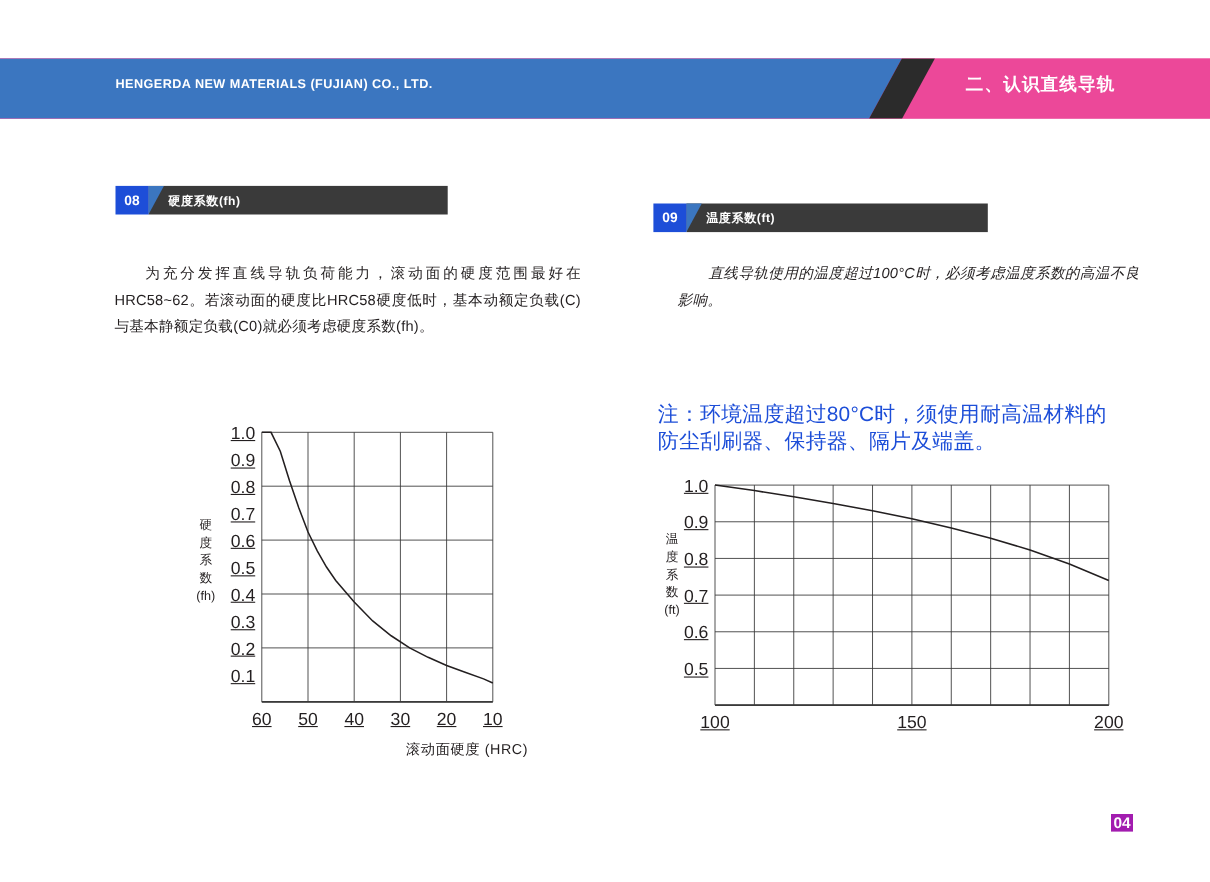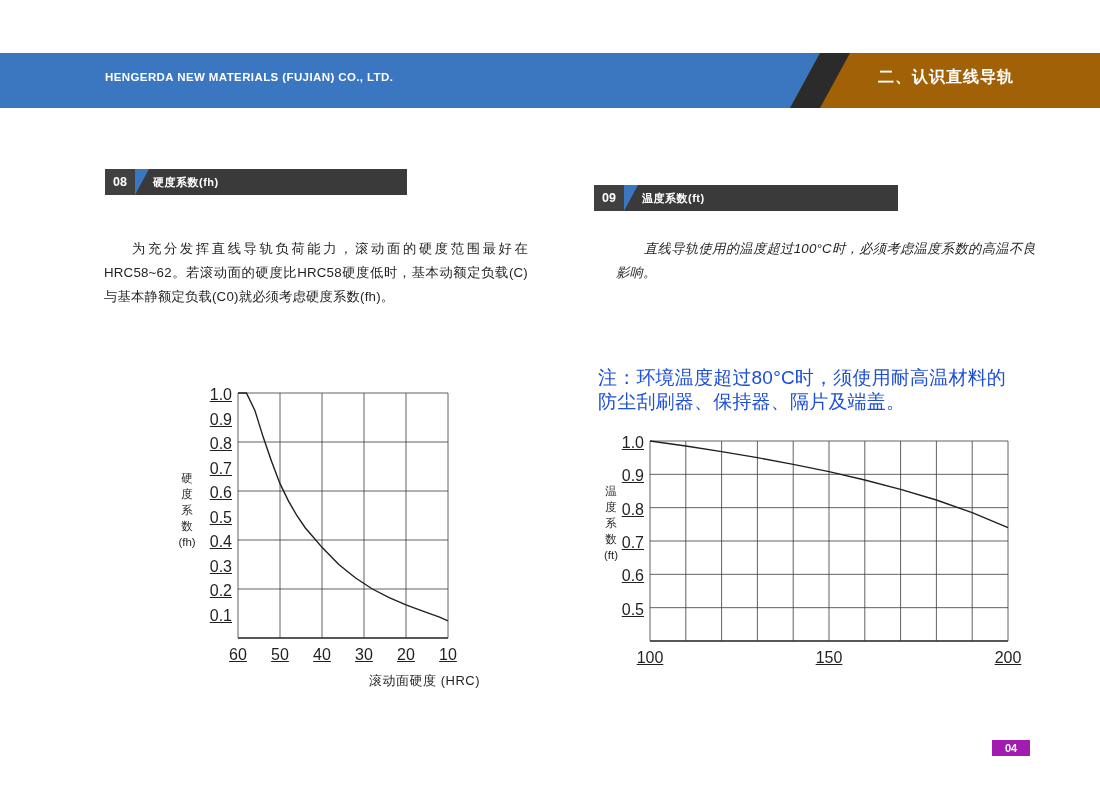--- a/index.html
+++ b/index.html
@@ -16,21 +16,21 @@
     position: relative;
   }
 
   
   .header {
     position: absolute;
     left: 0;
     top: 53px;
     width: 1100px;
     height: 55px;
-    background: #a16207;
+    background: #ec4899;
   }
   .header-blue {
     position: absolute;
     left: 0;
     top: 0;
     width: 820px;
     height: 55px;
     background: #3b76c0;
     clip-path: polygon(0 0, 820px 0, 790px 55px, 0 55px);
   }
@@ -66,21 +66,21 @@
   .section-bar {
     position: absolute;
     height: 26px;
   }
   .section-bar .num {
     position: absolute;
     left: 0;
     top: 0;
     width: 30px;
     height: 26px;
-    background: #404040;
+    background: #1d4ed8;
     color: #ffffff;
     font-size: 12.5px;
     font-weight: bold;
     display: flex;
     align-items: center;
     justify-content: center;
   }
   .section-bar .bar-body {
     position: absolute;
     left: 30px;
@@ -164,25 +164,25 @@
     text-decoration: underline;
   }
   .tick-y { text-align: right; }
   .tick-x { text-align: center; }
 
   
   .page-num {
     position: absolute;
     right: 70px;
     bottom: 46px;
-    width: 38px;
+    width: 20px;
     height: 16px;
     background: #a21caf;
     color: #ffffff;
-    font-size: 11px;
+    font-size: 14px;
     font-weight: bold;
     display: flex;
     align-items: center;
     justify-content: center;
   }
 </style>
 </head>
 <body>
 
 <div class="header">

